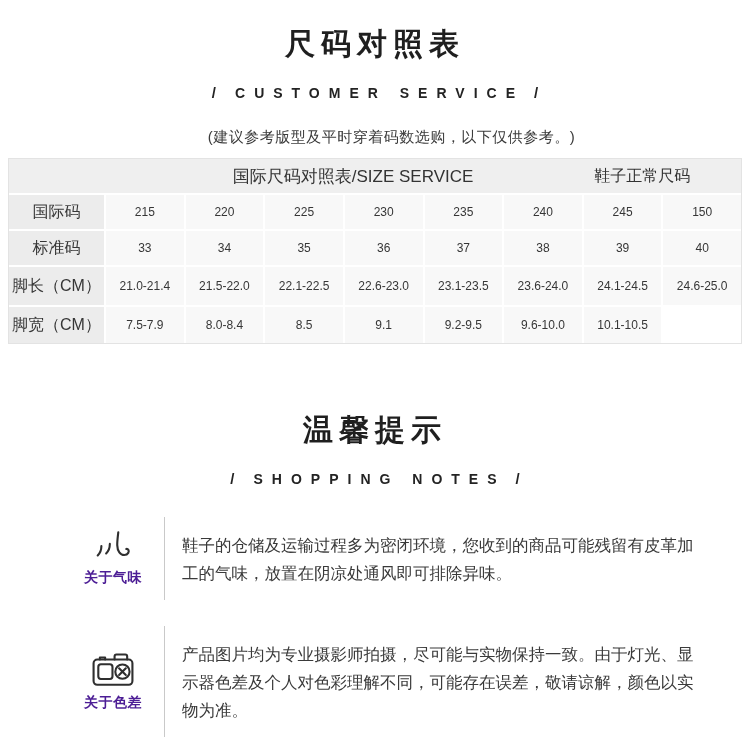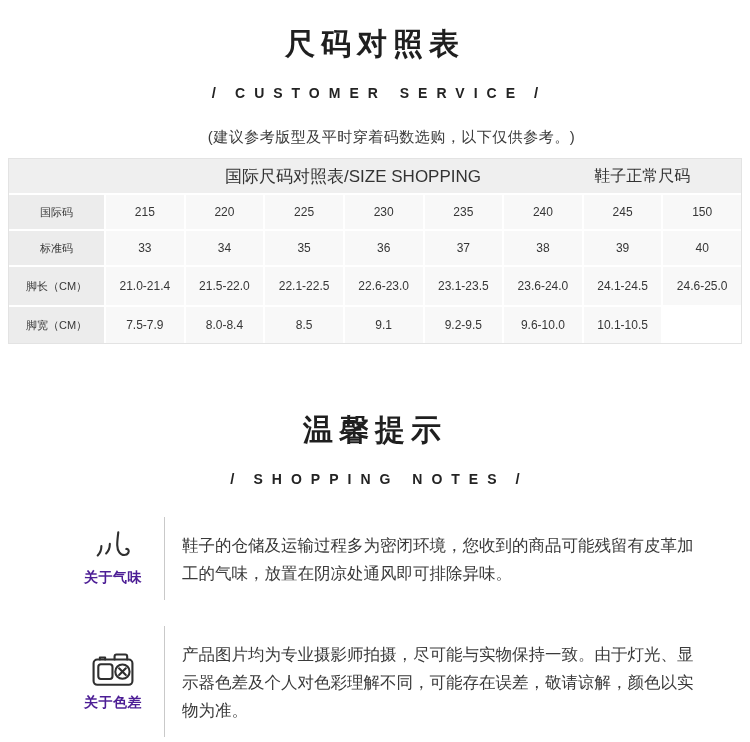--- a/index.html
+++ b/index.html
@@ -32,21 +32,21 @@
     position: absolute; top: 50%; transform: translate(-50%, -50%);
     white-space: nowrap; font-size: 17px; color: #333;
   }
   .th-left { left: 47%; }
   .th-right { left: 86.5%; font-size: 16px; }
   .cell {
     display: flex; align-items: center; justify-content: center;
     background: #f8f8f8; border-top: 2px solid #ffffff; border-left: 2px solid #ffffff;
     font-size: 12px; color: #363636; white-space: nowrap;
   }
-  .cell.label { background: #ececec; border-left: none; font-size: 11px; }
+  .cell.label { background: #ececec; border-left: none; font-size: 16px; }
 
   .notes-title { margin-top: 68px; }
   .note-items { margin-top: 27px; }
   .note-item { display: flex; align-items: stretch; margin: 0 0 20px 62px; }
   .note-left {
     width: 102px; display: flex; flex-direction: column;
     align-items: center; justify-content: center; gap: 7px;
   }
   .note-icon { display: block; }
   .note-label { font-size: 14px; font-weight: 700; color: #4c1d95; letter-spacing: 0.5px; }
@@ -66,21 +66,21 @@
   <div class="subtitle">
     <span class="slash">/</span>
     <span class="sub-text">CUSTOMER SERVICE</span>
     <span class="slash">/</span>
   </div>
 
   <p class="hint">(建议参考版型及平时穿着码数选购，以下仅供参考。)</p>
 
   <div class="size-table">
     <div class="th-row">
-      <span class="th-left">国际尺码对照表/SIZE SHOPPING</span>
+      <span class="th-left">国际尺码对照表/SIZE SERVICE</span>
       <span class="th-right">鞋子正常尺码</span>
     </div>
 
     <div class="cell label">国际码</div>
     <div class="cell">215</div>
     <div class="cell">220</div>
     <div class="cell">225</div>
     <div class="cell">230</div>
     <div class="cell">235</div>
     <div class="cell">240</div>

